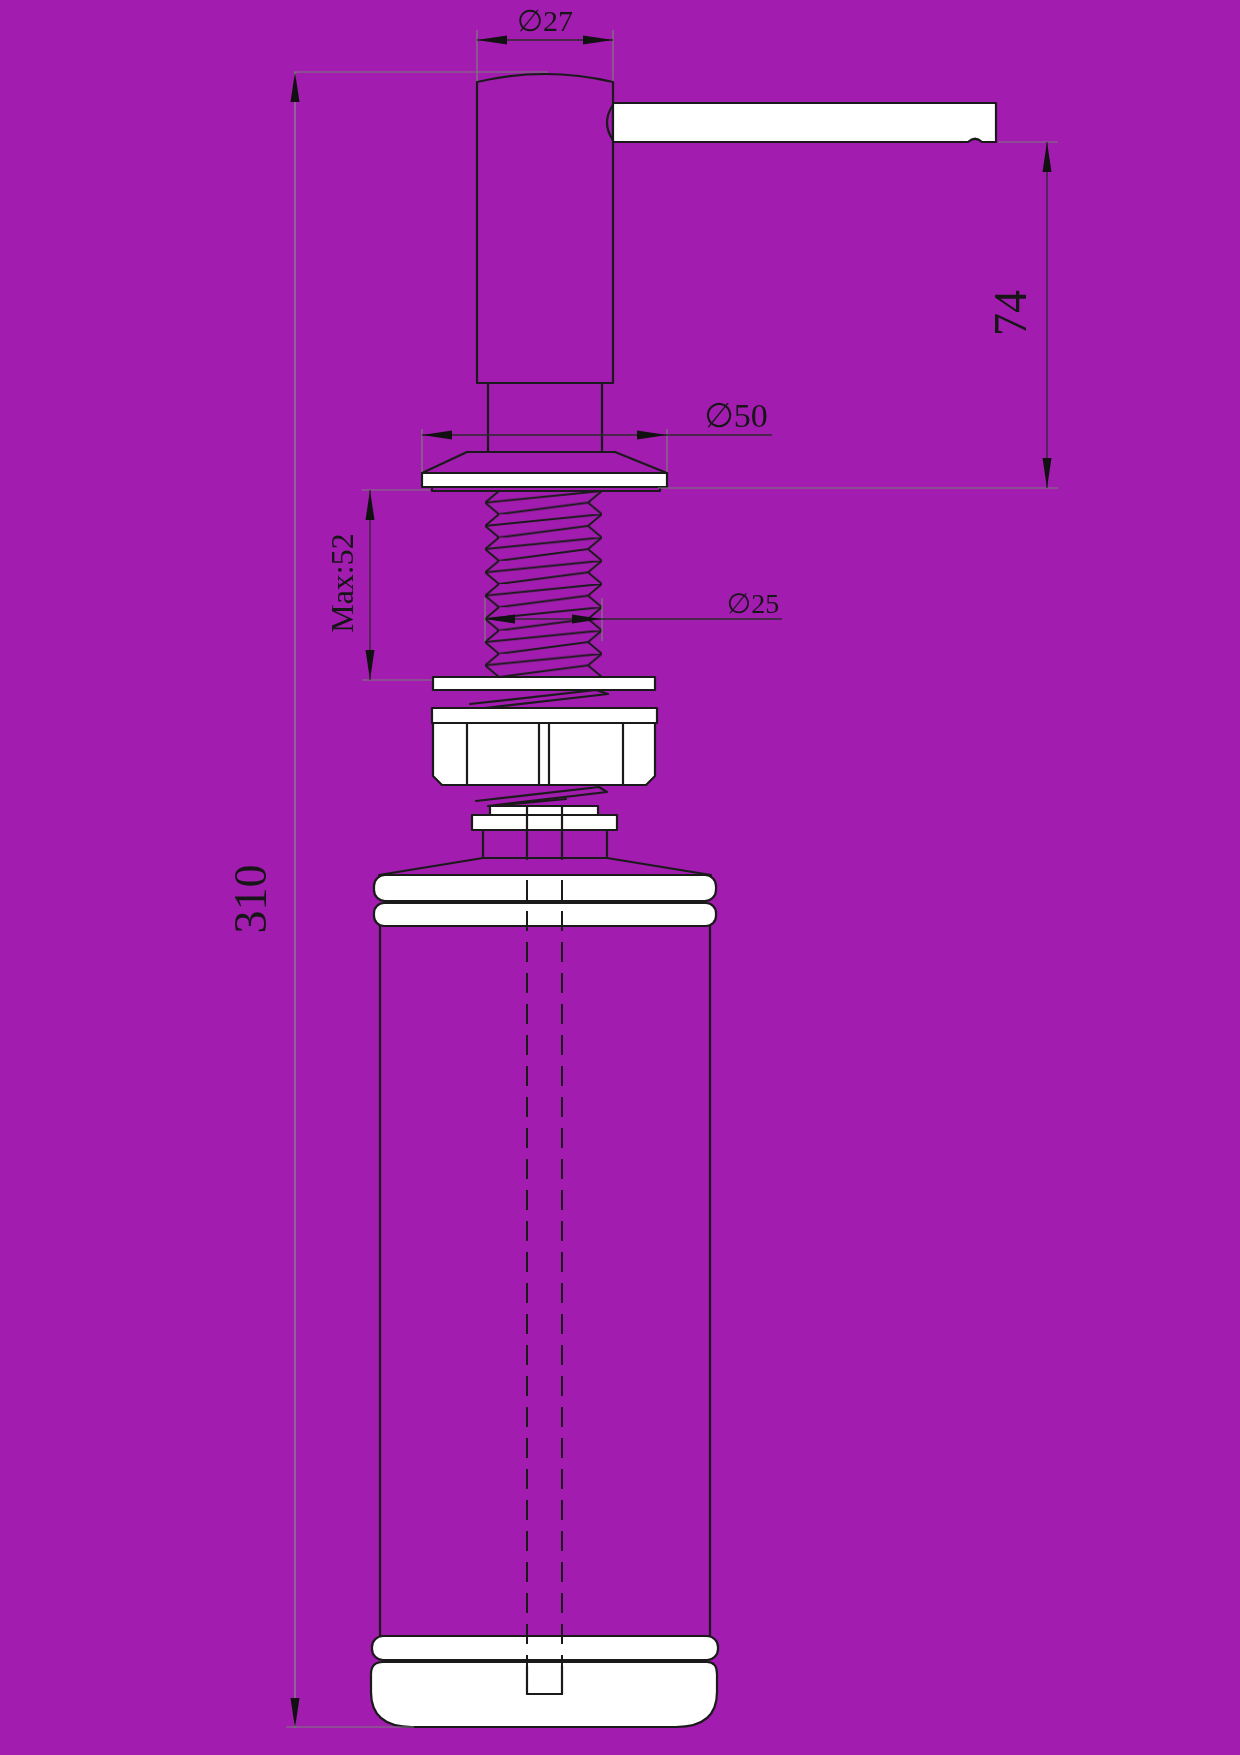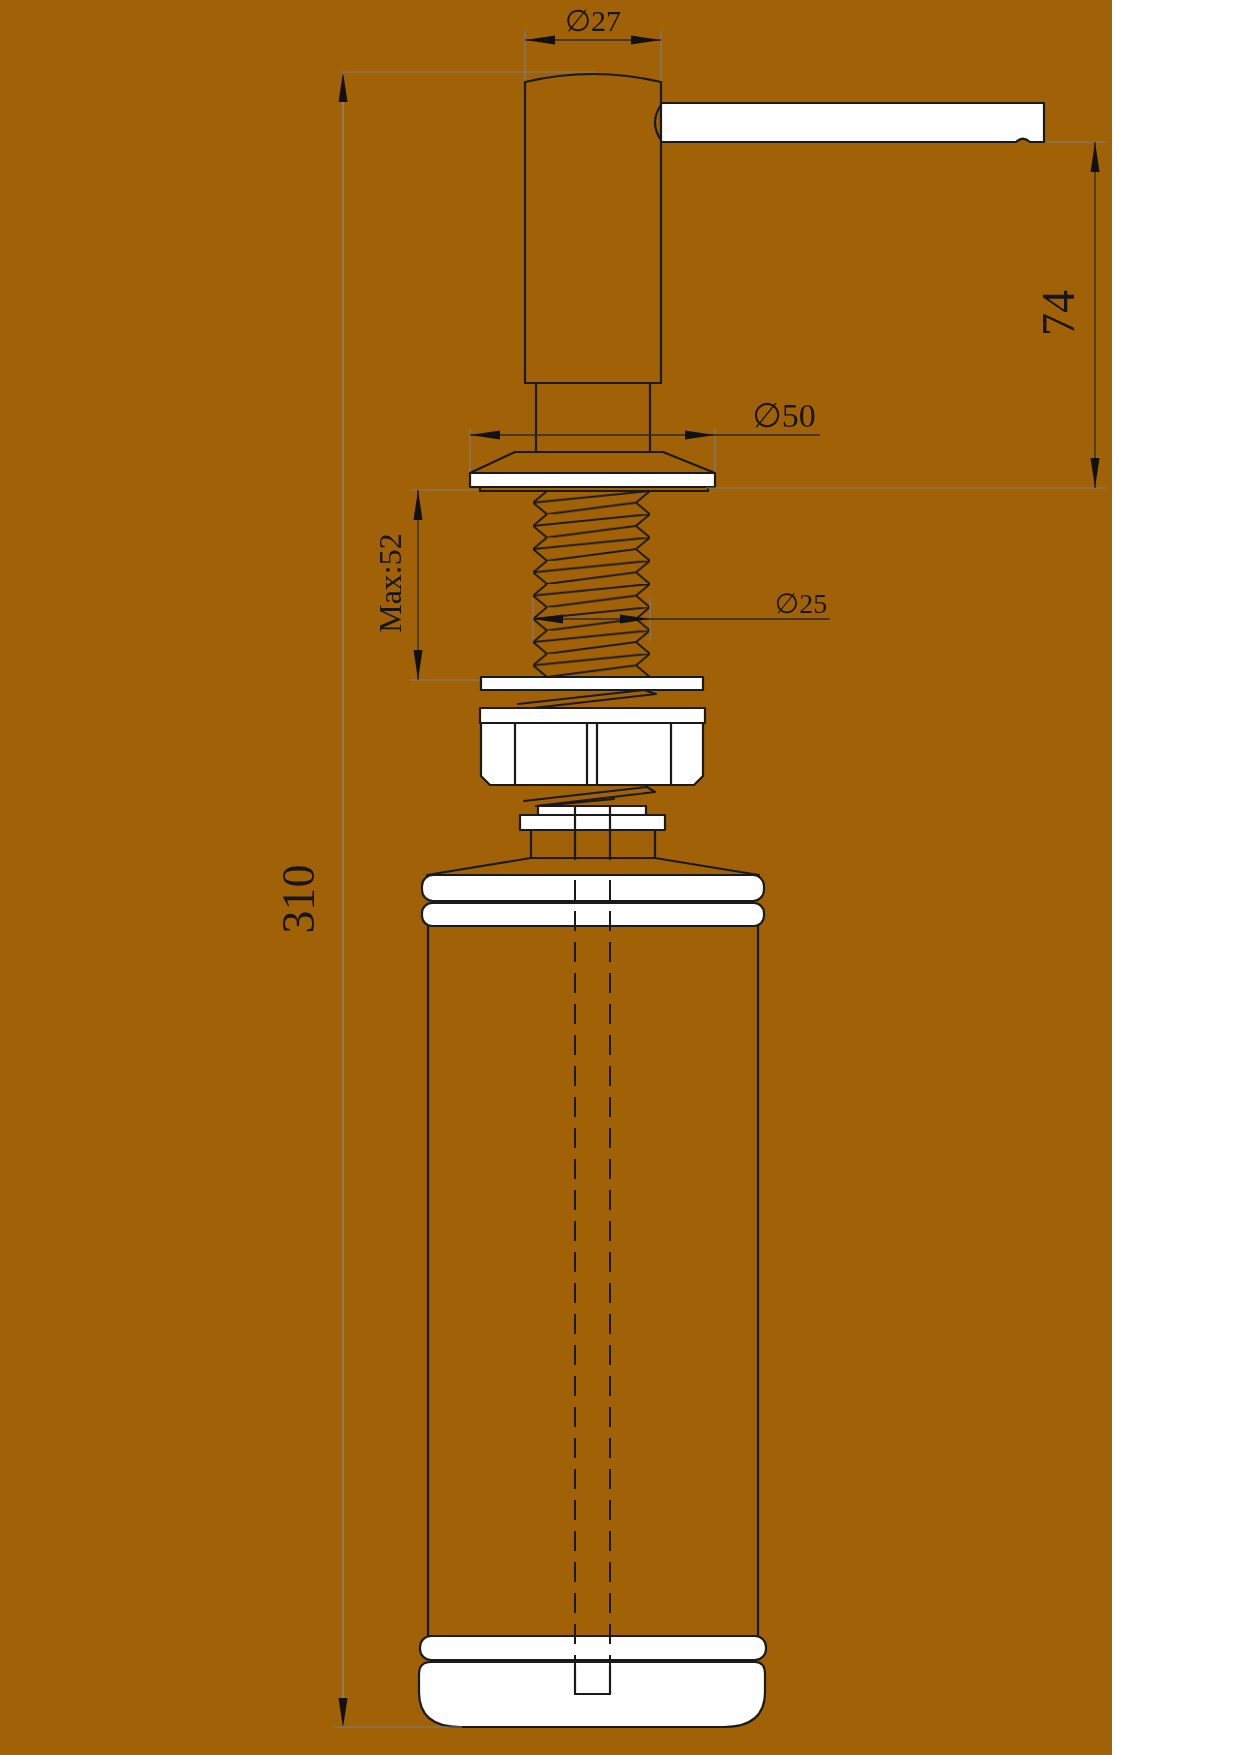--- a/index.html
+++ b/index.html
@@ -1,16 +1,16 @@
 <!DOCTYPE html>
 <html><head>
 <meta charset="utf-8">
 <style>
   html,body{margin:0;padding:0;background:#ffffff;}
-  .sheet{position:relative;width:1064px;height:1755px;background:#a16207;overflow:hidden;padding-left:48px;}
+  .sheet{position:relative;width:1240px;height:1755px;background:#a21caf;overflow:hidden;}
   svg{display:block;}
   .outline{stroke:#1a1a1a;stroke-width:2.2;fill:none;stroke-linejoin:round;stroke-linecap:round;}
   .outline-f{stroke:#1a1a1a;stroke-width:2.2;fill:#ffffff;stroke-linejoin:round;}
   .thin{stroke:#7d7d7d;stroke-width:1.2;fill:none;}
   .dim{stroke:#2b2b2b;stroke-width:1.3;fill:none;}
   .dimgray{stroke:#8a8a8a;stroke-width:1.3;fill:none;}
   .arr{fill:#111111;stroke:none;}
   .dimtext{font-family:"Liberation Serif", serif;fill:#161616;}
   .dashed{stroke:#1a1a1a;stroke-width:2;fill:none;stroke-dasharray:20 11;}
 </style>

